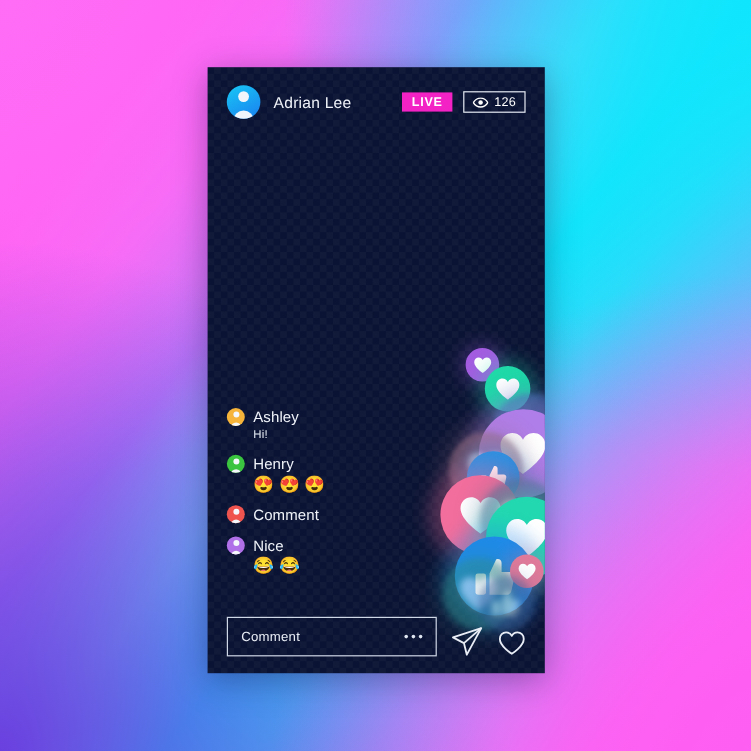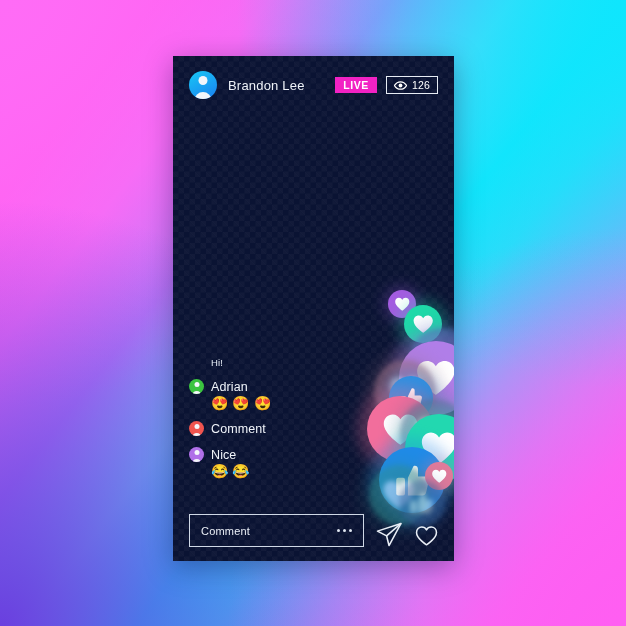--- a/index.html
+++ b/index.html
@@ -256,21 +256,21 @@
 
 <div class="phone">
 
   <div class="checker"></div>
 
   <div class="header">
     <div class="avatar">
       <div class="head"></div>
       <div class="body"></div>
     </div>
-    <div class="host-name">Brandon Lee</div>
+    <div class="host-name">Adrian Lee</div>
     <div class="header-right">
       <div class="live-badge">LIVE</div>
       <div class="viewers">
         <svg class="eye-icon" width="13" height="9" viewBox="0 0 20 13">
           <path d="M10 0.8C5 0.8 1.6 5 0.7 6.5 1.6 8 5 12.2 10 12.2S18.4 8 19.3 6.5C18.4 5 15 0.8 10 0.8z" fill="none" stroke="#ffffff" stroke-width="1.8"></path>
           <circle cx="10" cy="6.5" r="2.9" fill="#ffffff"></circle>
         </svg>
         <span class="viewer-count">126</span>
       </div>
     </div>
@@ -356,31 +356,38 @@
       <div class="bub" style="left: 226px; top: 424px; width: 46px; height: 46px; background: rgb(58, 95, 154); opacity: 0.42; filter: blur(2.6px);">
         <svg width="27.139999999999997" height="27.139999999999997" viewBox="0 0 24 22">
           <path d="M9.2 9.4 L12.6 2.2 C13.9 1.6 15.4 2.4 15.4 4.0 L15.4 8.6 L20.2 8.6 C21.5 8.6 22.4 9.8 22.1 11.0 L20.4 18.4 C20.2 19.5 19.2 20.3 18.1 20.3 L9.2 20.3 Z" fill="#ffffff"></path>
           <rect x="2.0" y="9.4" width="5.4" height="10.9" rx="1.2" fill="#ffffff"></rect>
         </svg>
       </div>
     </div>
 
   <div class="chat">
       <div class="chat-row">
+        <div class="chat-head">
+          <div class="c-avatar" style="background: rgb(246, 180, 58);">
+            <span class="h"></span>
+            <span class="b"></span>
+          </div>
+          <span class="c-name">Ashley</span>
+        </div>
         <div class="chat-body">
           <span class="txt">Hi!</span>
         </div>
       </div>
       <div class="chat-row">
         <div class="chat-head">
           <div class="c-avatar" style="background: rgb(59, 196, 63);">
             <span class="h"></span>
             <span class="b"></span>
           </div>
-          <span class="c-name">Adrian</span>
+          <span class="c-name">Henry</span>
         </div>
         <div class="chat-body">
           <span class="emo big">😍</span>
           <span class="emo big">😍</span>
           <span class="emo big">😍</span>
         </div>
       </div>
       <div class="chat-row">
         <div class="chat-head">
           <div class="c-avatar" style="background: rgb(240, 84, 79);">

